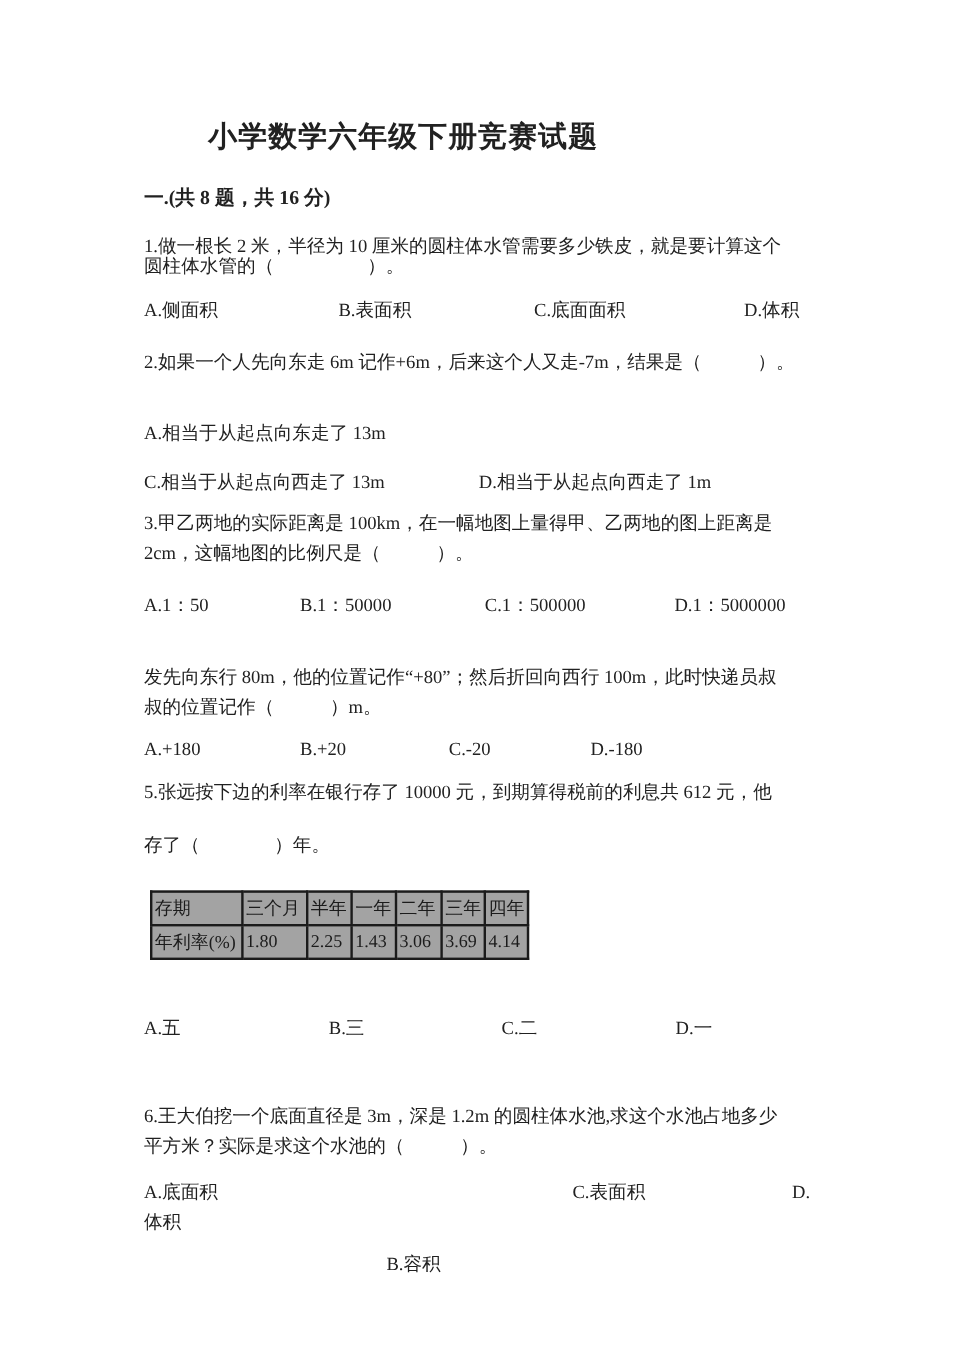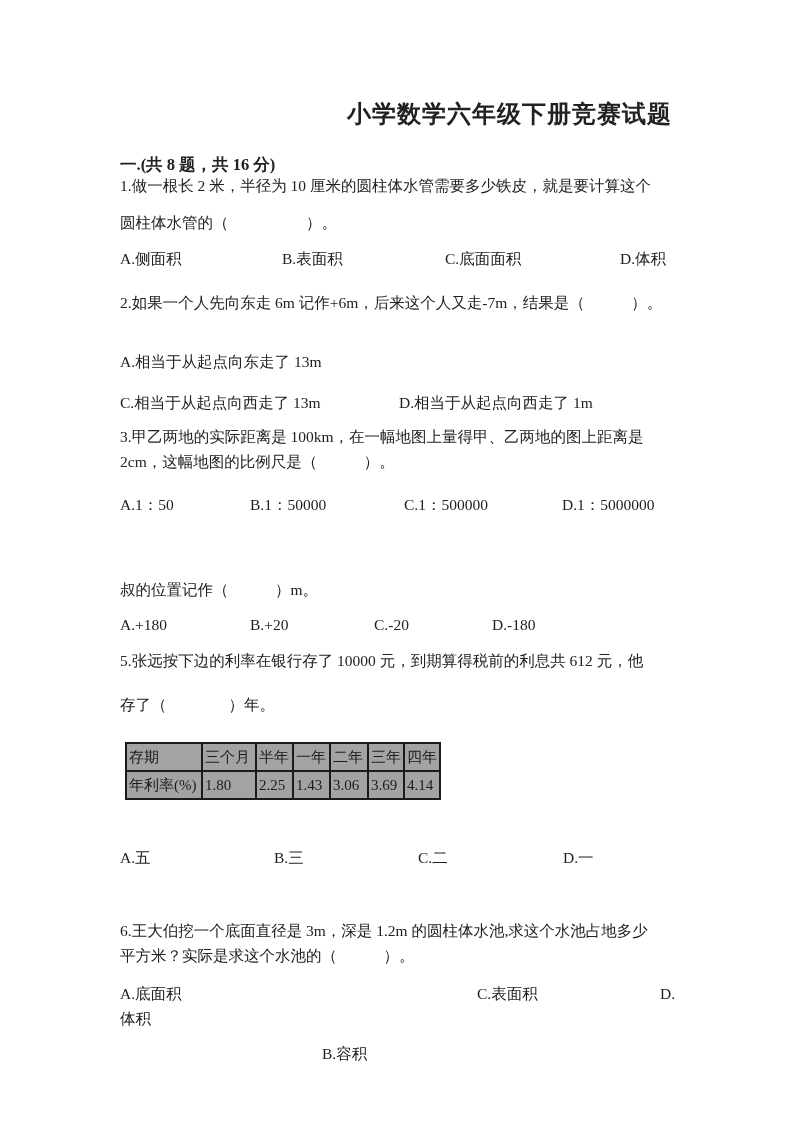--- a/index.html
+++ b/index.html
@@ -7,21 +7,21 @@
     position:relative;
     width:800px;height:1131px;
     background:#ffffff;
     font-family:"Liberation Serif","DejaVu Serif",serif;
     color:#212121;
     overflow:hidden;
   }
   .abs{position:absolute;white-space:nowrap;}
   .title{
     left:0;top:98px;width:672px;
-    text-align:right;
+    text-align:center;
     font-size:24px;font-weight:700;
     letter-spacing:1px;
   }
   .section{
     left:120px;top:154px;
     font-size:16.5px;font-weight:700;
   }
   .qline{font-size:15.5px;line-height:1.25;}
   .opt{font-size:15.5px;line-height:1.25;}
   table.rates{
@@ -44,39 +44,40 @@
 </style>
 </head>
 <body>
 
 <div class="page">
 
   <div class="abs title">小学数学六年级下册竞赛试题</div>
 
   <div class="abs section">一.(共 8 题，共 16 分)</div>
 
-  <div class="abs qline" style="left:120px;top:176px;">1.做一根长 2 米，半径为 10 厘米的圆柱体水管需要多少铁皮，就是要计算这个</div>
+  <div class="abs qline" style="left:120px;top:196px;">1.做一根长 2 米，半径为 10 厘米的圆柱体水管需要多少铁皮，就是要计算这个</div>
   <div class="abs qline" style="left:120px;top:213px;">圆柱体水管的（　　　　　）。</div>
   <div class="abs opt" style="left:120px;top:249px;">A.侧面积</div>
   <div class="abs opt" style="left:282px;top:249px;">B.表面积</div>
   <div class="abs opt" style="left:445px;top:249px;">C.底面面积</div>
   <div class="abs opt" style="left:620px;top:249px;">D.体积</div>
 
   <div class="abs qline" style="left:120px;top:293px;">2.如果一个人先向东走 6m 记作+6m，后来这个人又走-7m，结果是（　　　）。</div>
   <div class="abs opt" style="left:120px;top:352px;">A.相当于从起点向东走了 13m</div>
   <div class="abs opt" style="left:120px;top:393px;text-align:center;">C.相当于从起点向西走了 13m</div>
   <div class="abs opt" style="left:399px;top:393px;">D.相当于从起点向西走了 1m</div>
 
   <div class="abs qline" style="left:120px;top:427px;">3.甲乙两地的实际距离是 100km，在一幅地图上量得甲、乙两地的图上距离是</div>
   <div class="abs qline" style="left:120px;top:452px;">2cm，这幅地图的比例尺是（　　　）。</div>
   <div class="abs opt" style="left:120px;top:495px;">A.1：50</div>
   <div class="abs opt" style="left:250px;top:495px;">B.1：50000</div>
   <div class="abs opt" style="left:404px;top:495px;">C.1：500000</div>
   <div class="abs opt" style="left:562px;top:495px;">D.1：5000000</div>
 
+  <div class="abs qline" style="left:120px;top:555px;">发先向东行 80m，他的位置记作“+80”；然后折回向西行 100m，此时快递员叔</div>
   <div class="abs qline" style="left:120px;top:580px;">叔的位置记作（　　　）m。</div>
   <div class="abs opt" style="left:120px;top:615px;">A.+180</div>
   <div class="abs opt" style="left:250px;top:615px;">B.+20</div>
   <div class="abs opt" style="left:374px;top:615px;">C.-20</div>
   <div class="abs opt" style="left:492px;top:615px;">D.-180</div>
 
   <div class="abs qline" style="left:120px;top:651px;">5.张远按下边的利率在银行存了 10000 元，到期算得税前的利息共 612 元，他</div>
   <div class="abs qline" style="left:120px;top:695px;">存了（　　　　）年。</div>
 
   <table class="rates">

